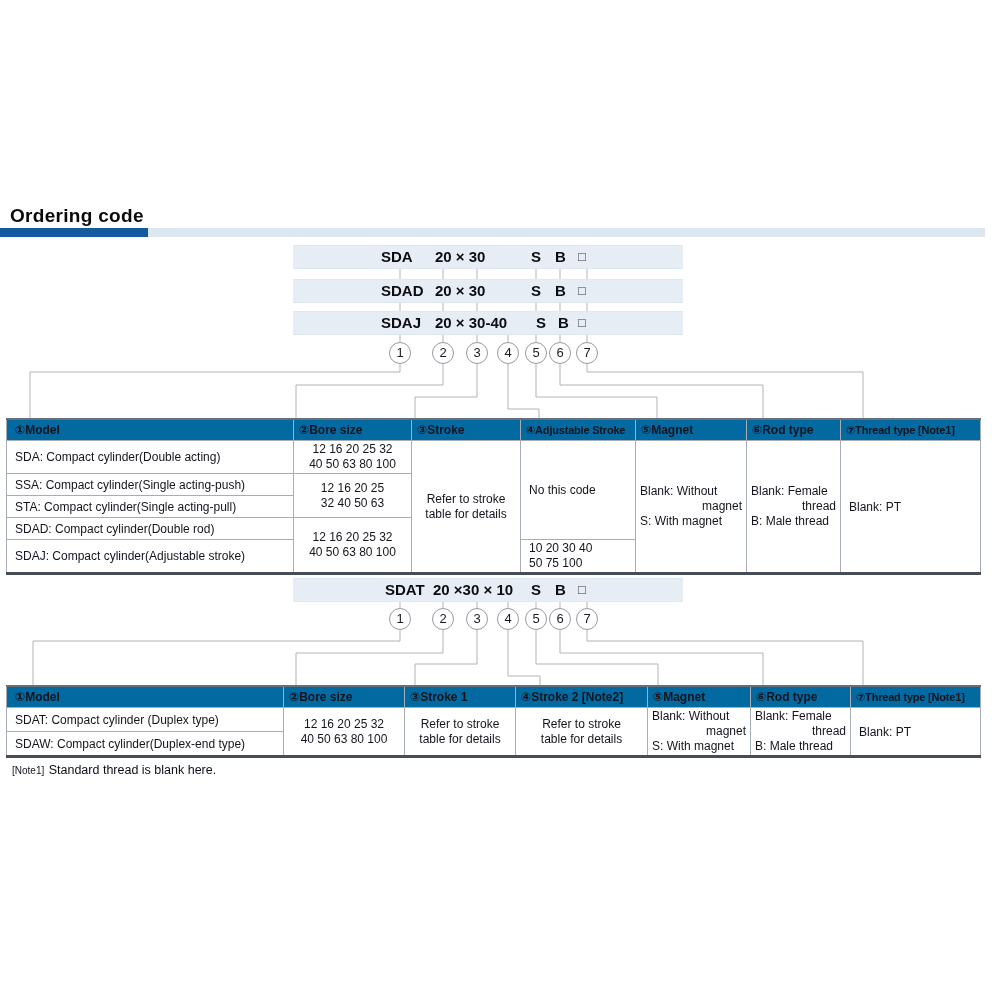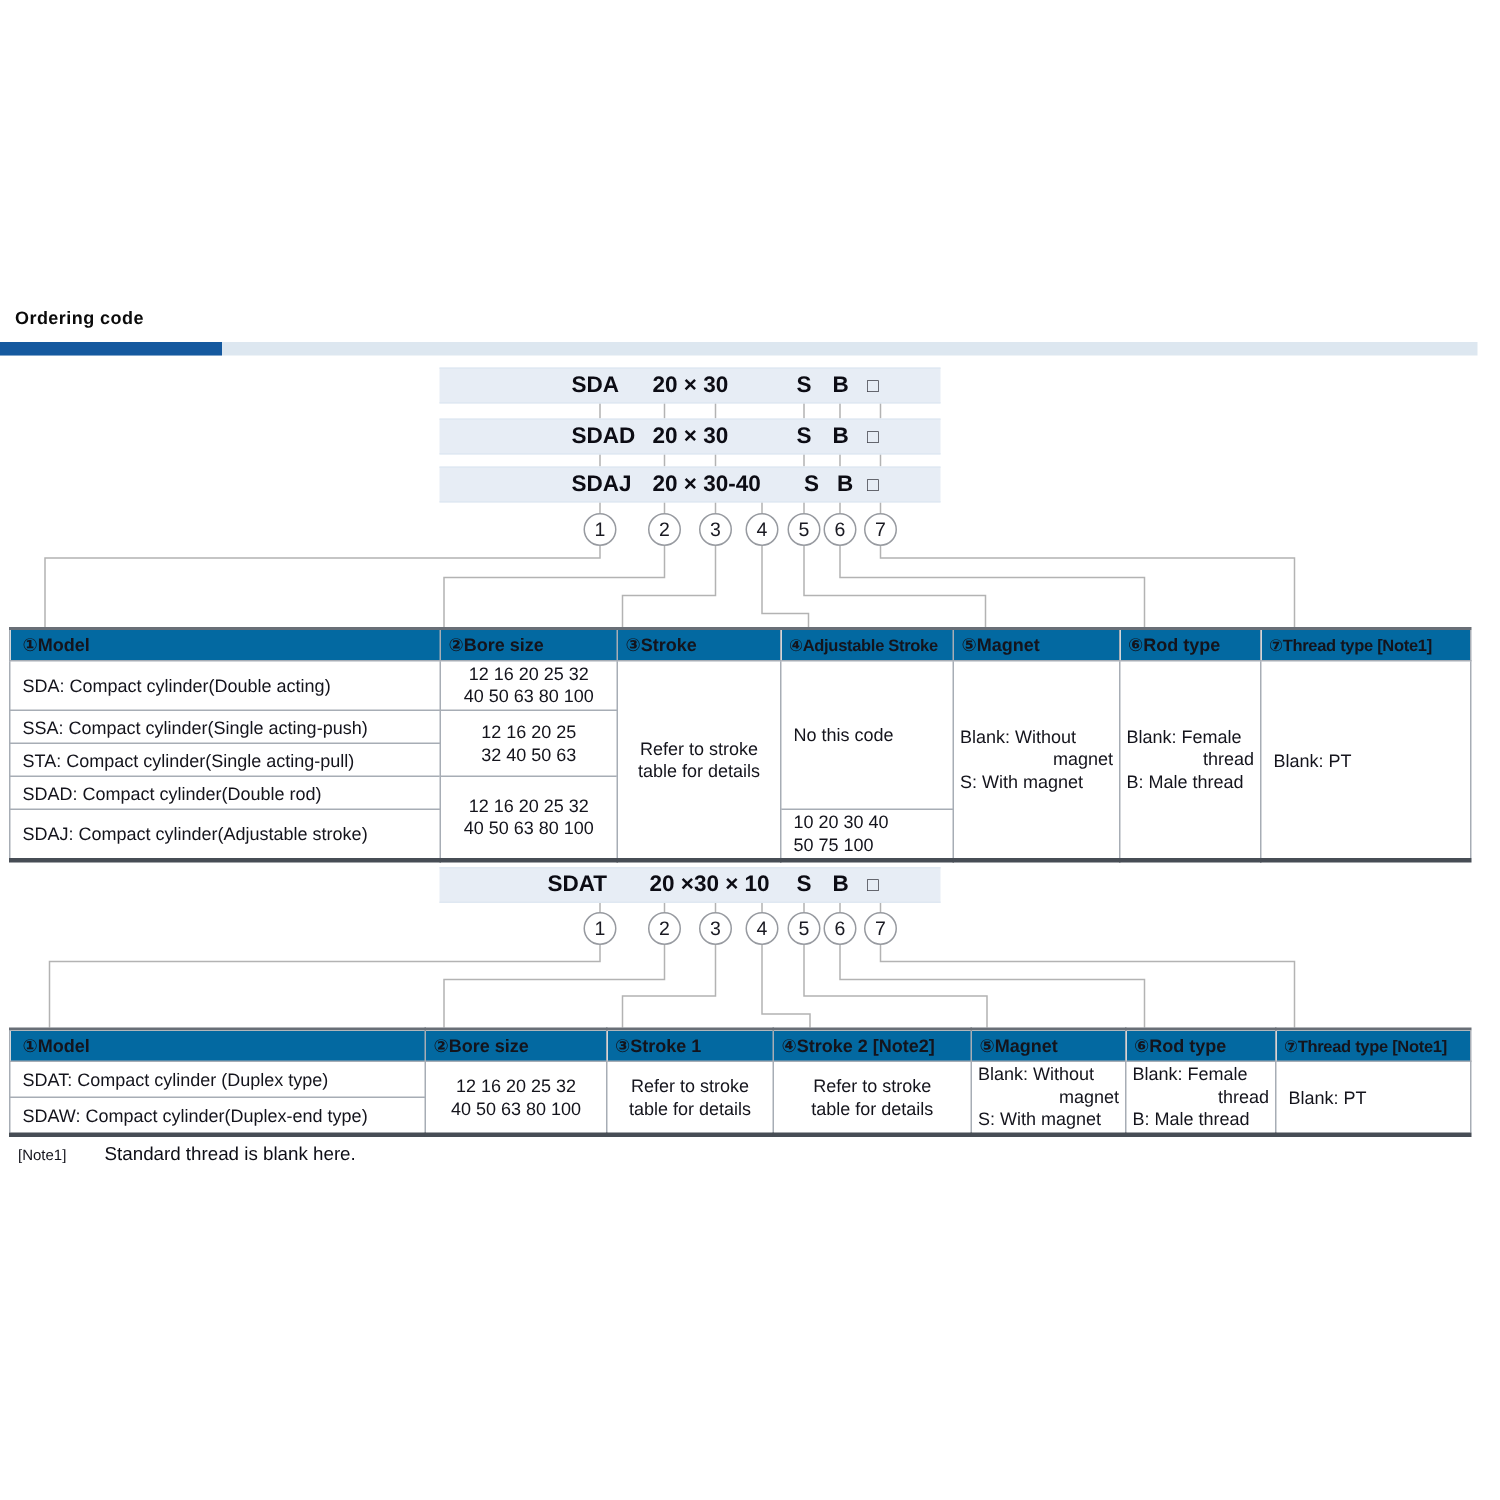--- a/index.html
+++ b/index.html
@@ -1,25 +1,25 @@
 <!DOCTYPE html>
 <html><head>
 <meta charset="utf-8">
 <style>
   html,body{margin:0;padding:0;background:#fff;}
   .canvas{
     position:relative;width:1000px;height:1000px;background:#ffffff;
     font-family:"Liberation Sans","DejaVu Sans",sans-serif;color:#14141c;overflow:hidden;
   }
   
-  .title{position:absolute;left:10px;top:205px;font-size:12px;font-weight:bold;color:#0a0a0a;letter-spacing:.3px;}
+  .title{position:absolute;left:10px;top:205px;font-size:19px;font-weight:bold;color:#0a0a0a;letter-spacing:.3px;}
   .rule-light{position:absolute;left:0;top:228px;width:985px;height:9px;background:#dde7f0;}
   .rule-dark{position:absolute;left:0;top:228px;width:148px;height:9px;background:#15599f;}
   
-  .bar{position:absolute;left:293px;width:334px;height:22px;background:#e7edf5;border-top:1px solid #dfe8f2;border-bottom:1px solid #dfe8f2;}
+  .bar{position:absolute;left:293px;width:390px;height:22px;background:#e7edf5;border-top:1px solid #dfe8f2;border-bottom:1px solid #dfe8f2;}
   .bar .seg{position:absolute;top:0;height:22px;line-height:22px;font-size:15px;font-weight:bold;color:#0c0c14;white-space:nowrap;}
   .bar .seg.box{font-size:13px;font-weight:normal;color:#3a3a42;}
   
   .circ{position:absolute;width:20px;height:20px;background:#fff;border:1px solid #979aa0;border-radius:50%;
         text-align:center;line-height:20px;font-size:13px;color:#1a1a22;}
   
   .wires{position:absolute;left:0;top:0;}
   
   table.spec{position:absolute;left:6px;width:974px;border-collapse:collapse;table-layout:fixed;
              font-size:12px;color:#14141c;border:1px solid #7c848c;border-top:2px solid #696f77;border-bottom:3px solid #474d55;}
@@ -30,21 +30,21 @@
   table.spec td{border:1px solid #a7adb5;padding:1px 4px;vertical-align:middle;}
   table.spec td.model{text-align:left;white-space:nowrap;border-radius:10px;}
   table.spec td.pre{white-space:pre-line;text-align:center;line-height:15px;}
   table.spec td.left{text-align:left;padding-left:8px;}
   table.spec td.preleft{white-space:pre-line;text-align:left;line-height:15px;padding-left:8px;}
   .stack div{line-height:15px;text-align:left;}
   .stack div.r{text-align:right;}
   
   .note{position:absolute;left:12px;white-space:nowrap;}
   .note-tag{font-size:10px;color:#14141c;}
-  .note-text{font-size:12.5px;color:#0e0e16;margin-left:21px;}
+  .note-text{font-size:12.5px;color:#0e0e16;}
 </style>
 </head>
 <body>
 
 <div class="canvas">
 
   <svg class="wires" width="1000" height="1000" viewBox="0 0 1000 1000">
 
     <path d="M400 267V279M443 267V279M477 267V279M536 267V279M560 267V279M587 267V279" stroke="#b3b3b3" fill="none"></path>
     <path d="M400 301V311M443 301V311M477 301V311M536 301V311M560 301V311M587 301V311" stroke="#b3b3b3" fill="none"></path>
@@ -161,21 +161,21 @@
     </tr>
     <tr style="height:26px">
       <td class="model">SDAJ: Compact cylinder(Adjustable stroke)</td>
       <td class="preleft">10 20 30 40
 50 75 100</td>
     </tr>
   </tbody>
     </table>
 
   <div class="bar" style="top:578px">
-    <span class="seg" style="left:72px">SDAT</span>
+    <span class="seg" style="left:92px">SDAT</span>
     <span class="seg" style="left:140px">20 ×30 × 10</span>
     <span class="seg" style="left:238px">S</span>
     <span class="seg" style="left:262px">B</span>
     <span class="seg box" style="left:285px">□</span>
   </div>
 
   <div class="circ" style="left:389px;top:608px">1</div>
   <div class="circ" style="left:432px;top:608px">2</div>
   <div class="circ" style="left:466px;top:608px">3</div>
   <div class="circ" style="left:497px;top:608px">4</div>

